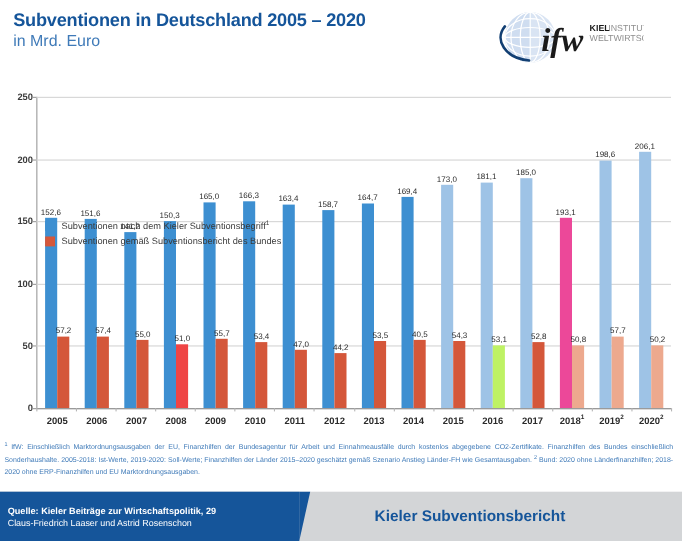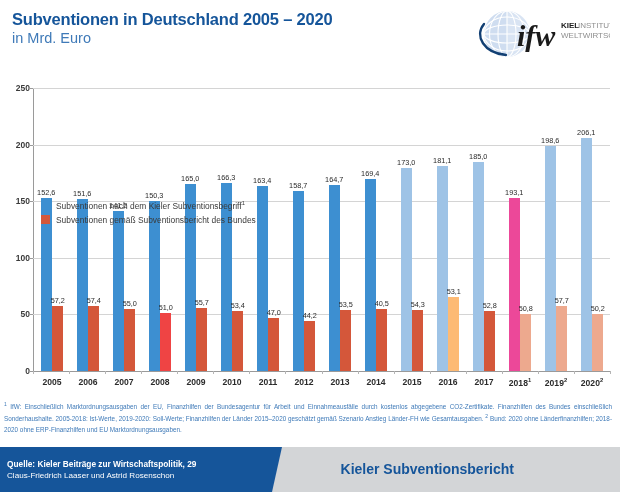--- a/index.html
+++ b/index.html
@@ -26,21 +26,21 @@
     position: absolute; left: 12px; top: 10px;
     font-size: 16.5px; font-weight: bold; color: #15559a;
     letter-spacing: -0.2px; white-space: nowrap;
   }
   #subtitle {
     position: absolute; left: 12px; top: 30px;
     font-size: 14.5px; font-weight: normal; color: #3f7ab8;
     white-space: nowrap;
   }
   #logo {
-    position: absolute; left: 470px; top: 6px; width: 140px; height: 58px;
+    position: absolute; left: 445px; top: 6px; width: 140px; height: 58px;
   }
 
   
   #chart {
     position: absolute; left: 0; top: 88px; width: 620px; height: 305px;
   }
   .yaxis-label {
     position: absolute; right: 0; width: 26px;
     text-align: right;
     font-size: 8.5px; font-weight: bold; color: #3a3a3a;
@@ -296,21 +296,21 @@
               <span class="bar-label">173,0</span>
             </div>
             <div class="bar orange" style="height: 61.4676px; background: rgb(212, 87, 58);">
               <span class="bar-label">54,3</span>
             </div>
           </div>
           <div class="group">
             <div class="bar blue" style="height: 205.005px; background: rgb(158, 195, 230);">
               <span class="bar-label">181,1</span>
             </div>
-            <div class="bar orange" style="height: 74px; background: #fdba74;">
+            <div class="bar orange" style="height: 57px; background: #bef264;">
               <span class="bar-label">53,1</span>
             </div>
           </div>
           <div class="group">
             <div class="bar blue" style="height: 209.42px; background: rgb(158, 195, 230);">
               <span class="bar-label">185,0</span>
             </div>
             <div class="bar orange" style="height: 59.7696px; background: rgb(212, 87, 58);">
               <span class="bar-label">52,8</span>
             </div>

